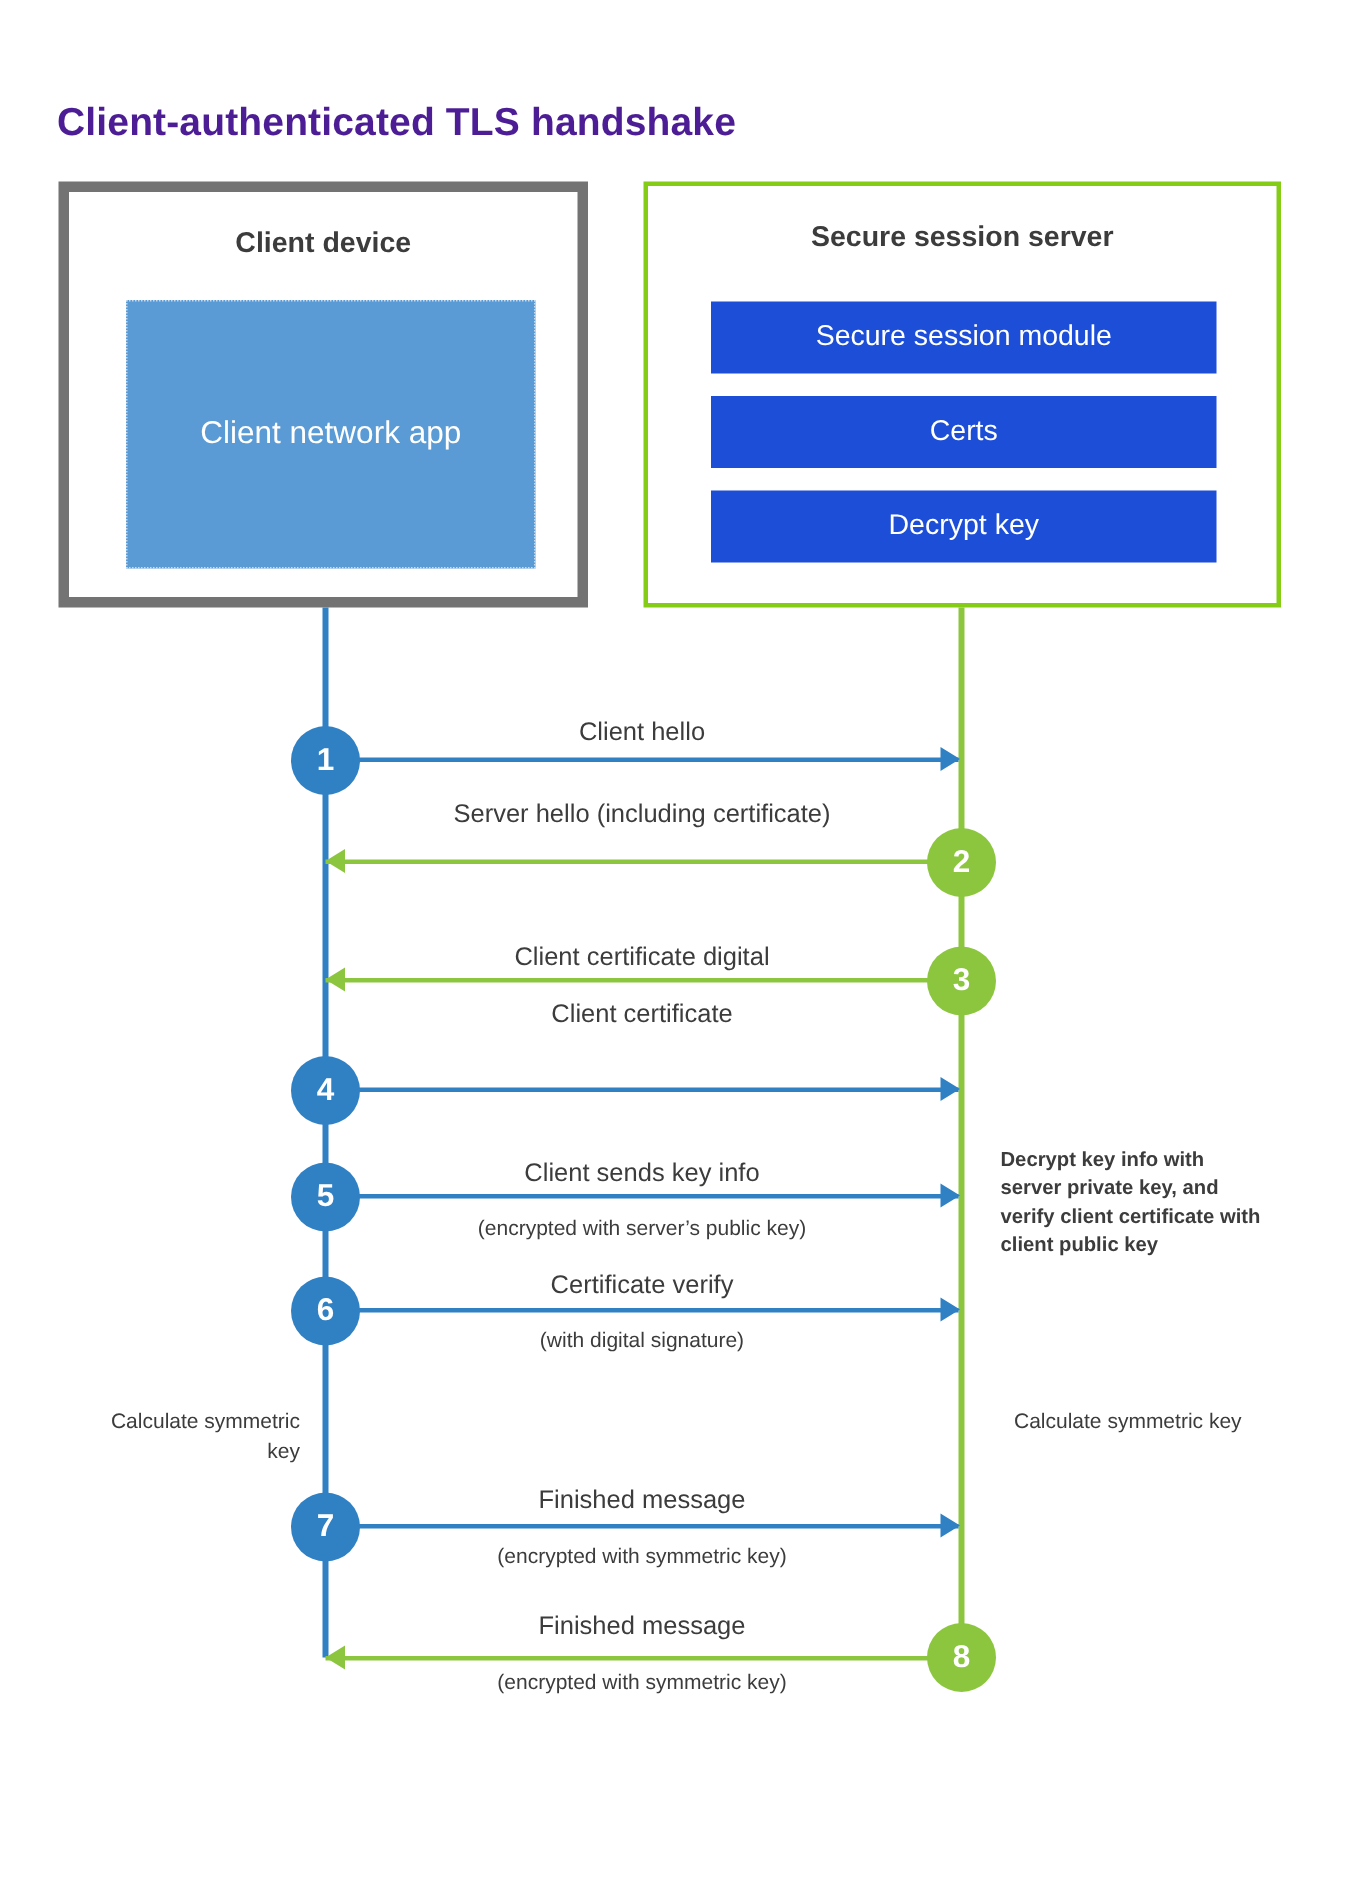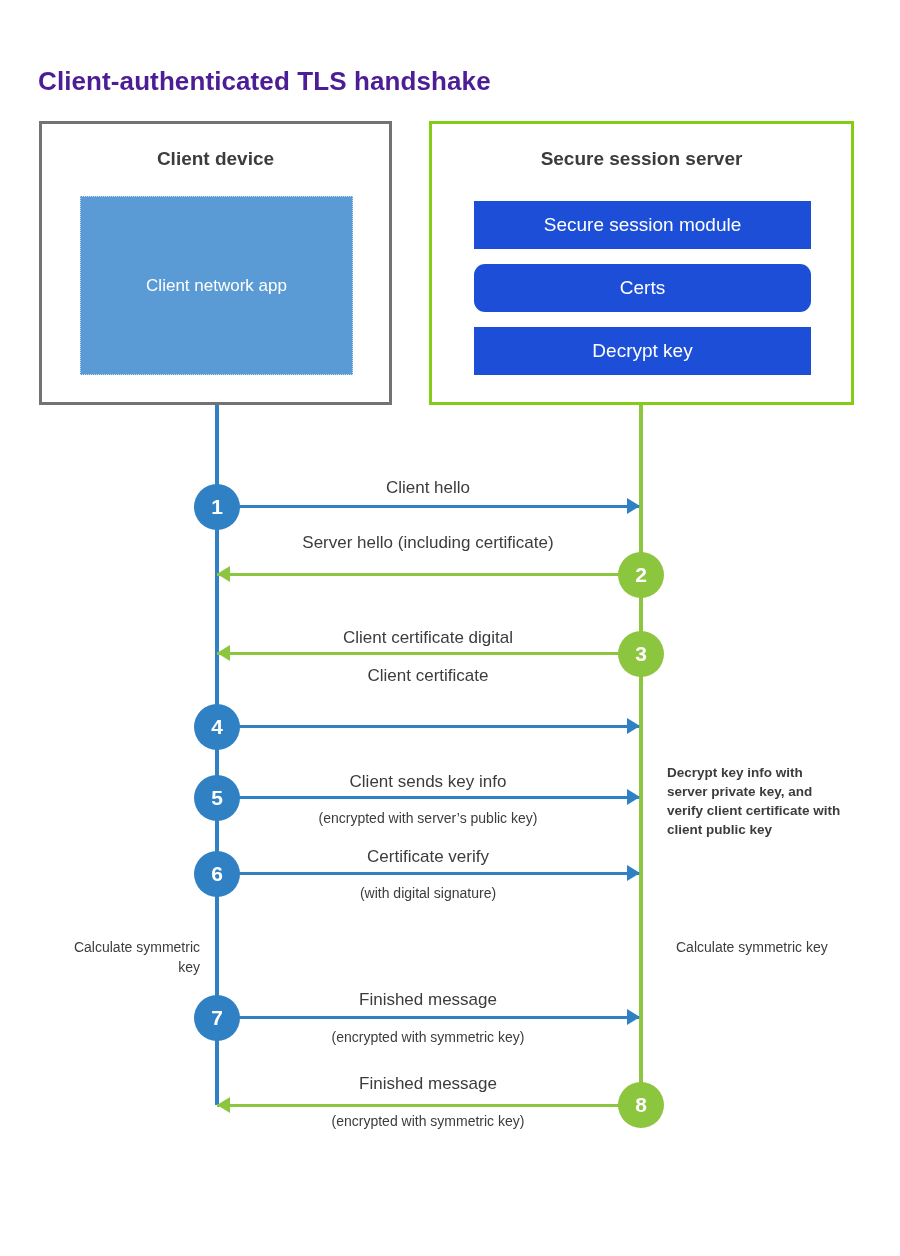--- a/index.html
+++ b/index.html
@@ -33,21 +33,21 @@
   
   .entity-box {
     position: absolute;
     background: #ffffff;
   }
   #client-device-box {
     left: 39px;
     top: 121px;
     width: 353px;
     height: 284px;
-    border: 3px solid #737373;
+    border: 7px solid #737373;
   }
   #server-box {
     left: 429px;
     top: 121px;
     width: 425px;
     height: 284px;
     border: 3px solid #84cc16;
   }
   .entity-title {
     position: absolute;
@@ -63,21 +63,21 @@
   
   #client-app-block {
     position: absolute;
     left: 38px;
     top: 72px;
     width: 273px;
     height: 179px;
     background: #5b9bd5;
     border: 1px dotted #c7dcef;
     color: #ffffff;
-    font-size: 17px;
+    font-size: 21px;
     display: flex;
     align-items: center;
     justify-content: center;
     text-align: right;
     line-height: 1.28;
     padding: 0 10px;
   }
 
   
   .server-bar {
@@ -86,21 +86,21 @@
     width: 337px;
     height: 48px;
     background: #1d4ed8;
     color: #ffffff;
     font-size: 19px;
     display: flex;
     align-items: center;
     justify-content: center;
   }
   #server-bar-0 { top: 77px; }
-  #server-bar-1 { top: 140px; border-radius: 11px; }
+  #server-bar-1 { top: 140px; }
   #server-bar-2 { top: 203px; }
 
   
   .lifeline {
     position: absolute;
     width: 4px;
   }
   #client-lifeline {
     left: 215px;
     top: 405px;

